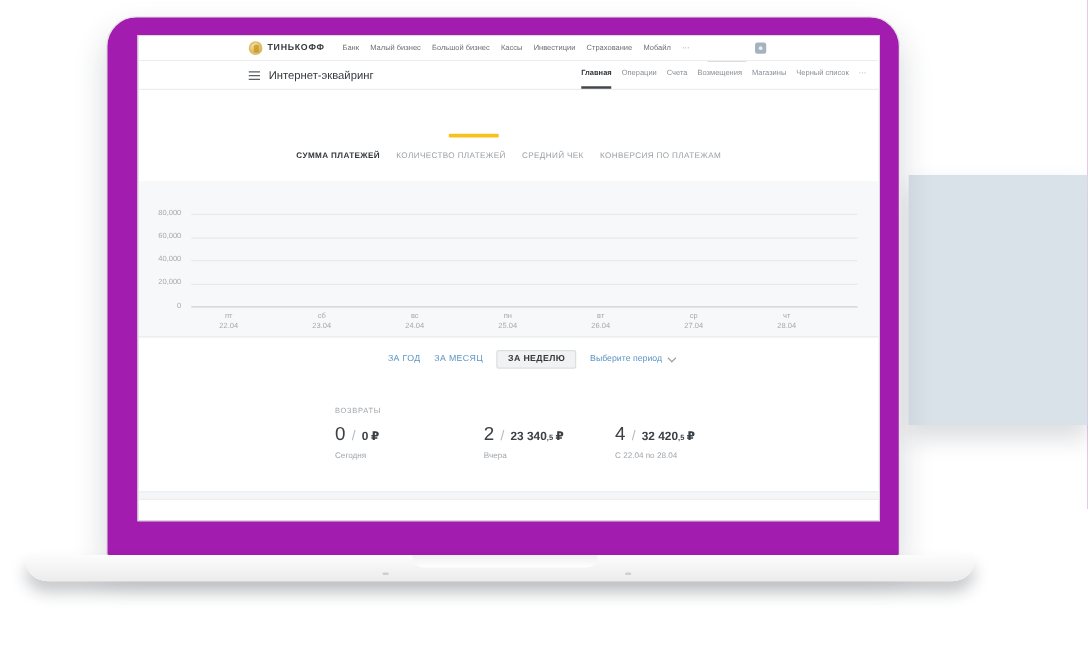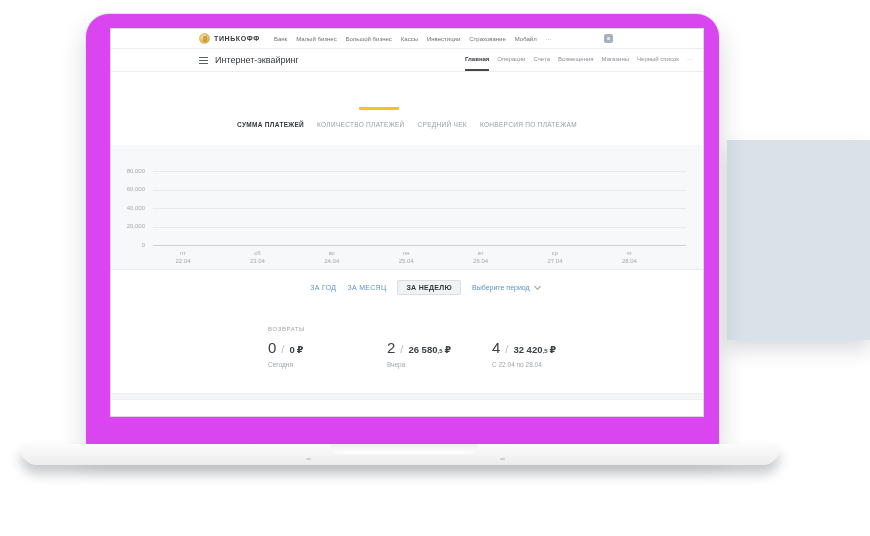--- a/index.html
+++ b/index.html
@@ -12,21 +12,21 @@
 
   
   .accent-rect{
     position:absolute;left:727px;top:140px;width:143px;height:200px;
     box-shadow:0 10px 18px rgba(30,40,50,.16);
   }
 
   
   .laptop-screen{
     position:absolute;left:85px;top:13px;width:635px;height:432px;
-    background:#d946ef;border:1px solid #e3e3e3;border-radius:24px 24px 2px 2px;
+    background:#a21caf;border:1px solid #e3e3e3;border-radius:24px 24px 2px 2px;
     box-shadow:0 14px 26px rgba(30,40,50,.18);
     box-sizing:border-box;
   }
   .laptop-base{
     position:absolute;left:20px;top:444px;width:760px;height:21px;
     background:linear-gradient(#fcfcfc,#ececec);
     border-radius:3px 3px 18px 18px;
     box-shadow:0 9px 12px rgba(30,40,50,.25);
   }
   .base-notch{
@@ -260,21 +260,21 @@
               <span class="stat-sep">/</span>
               <span class="stat-amount">0</span>
               <span class="stat-cur">₽</span>
             </div>
             <div class="stat-caption">Сегодня</div>
           </div>
           <div class="stat" style="left: 276px;">
             <div class="stat-row">
               <span class="stat-count">2</span>
               <span class="stat-sep">/</span>
-              <span class="stat-amount">26 580</span>
+              <span class="stat-amount">23 340</span>
               <span class="stat-dec">,5</span>
               <span class="stat-cur">₽</span>
             </div>
             <div class="stat-caption">Вчера</div>
           </div>
           <div class="stat" style="left: 381px;">
             <div class="stat-row">
               <span class="stat-count">4</span>
               <span class="stat-sep">/</span>
               <span class="stat-amount">32 420</span>

